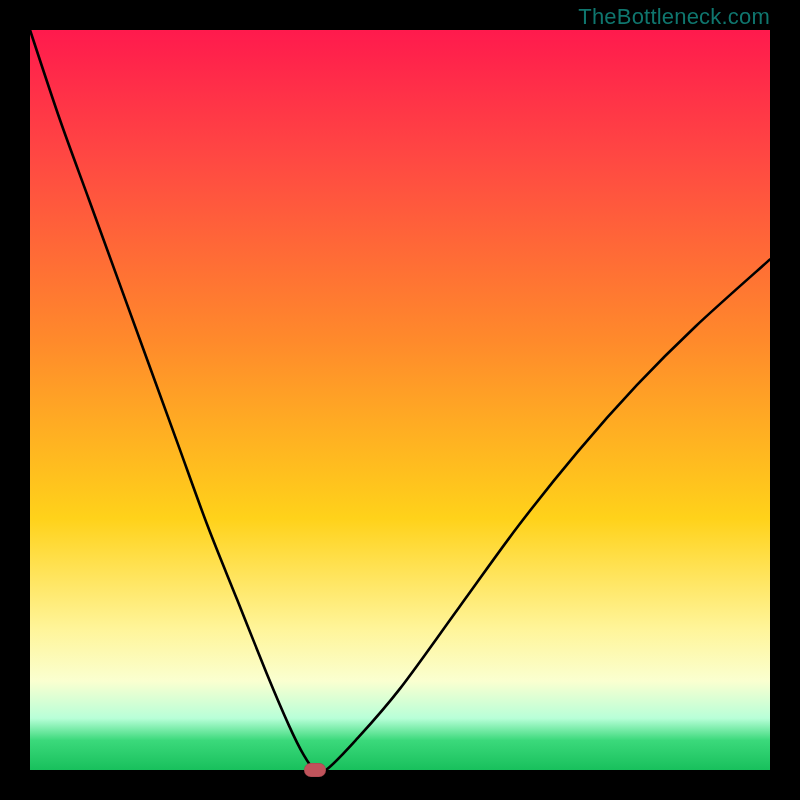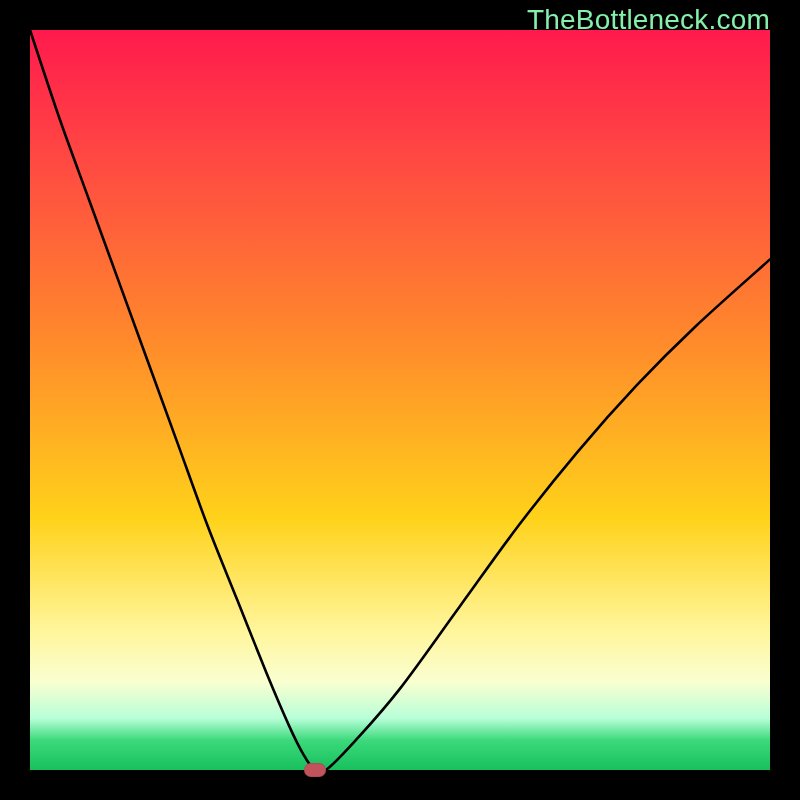--- a/index.html
+++ b/index.html
@@ -34,22 +34,22 @@
       #faffd0 88%,
       #b8ffd8 93%,
       #3bd97b 96%,
       #18c05c 100%
     );
   }
   .watermark {
     position: absolute;
     top: 4px;
     right: 30px;
-    color: #86efac;
-    font-size: 28px;
+    color: #0f766e;
+    font-size: 22px;
     letter-spacing: 0.2px;
     user-select: none;
   }
   svg.curve {
     position: absolute;
     left: 0;
     top: 0;
     width: 740px;
     height: 740px;
     overflow: visible;

